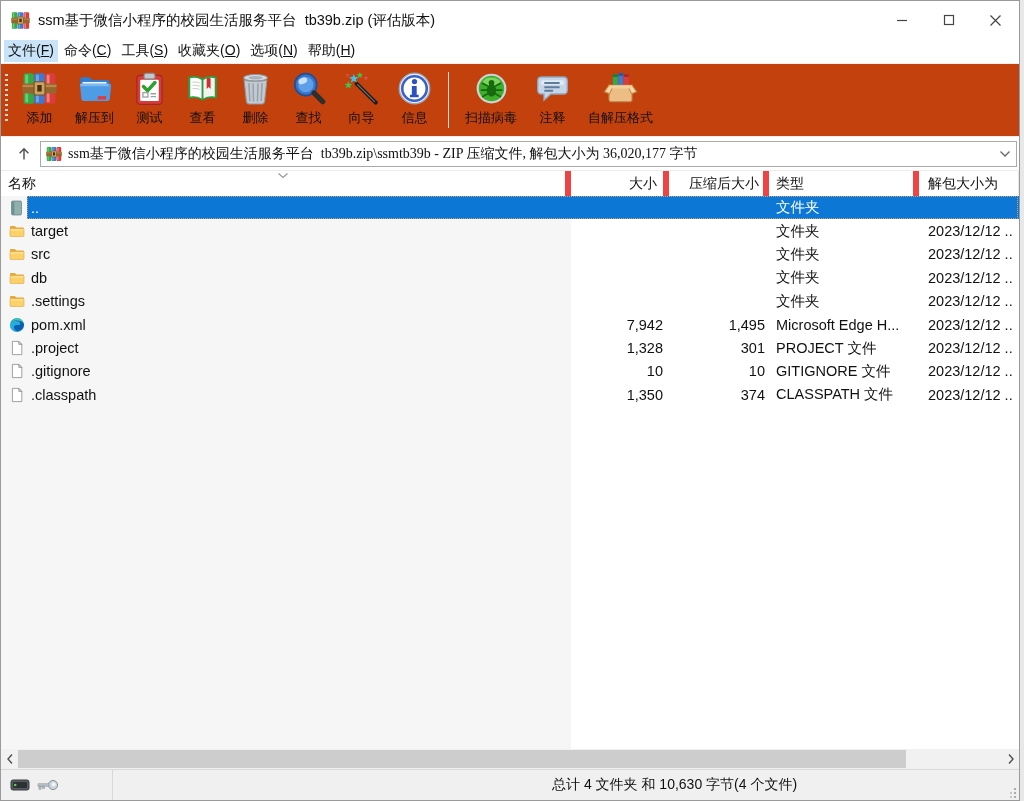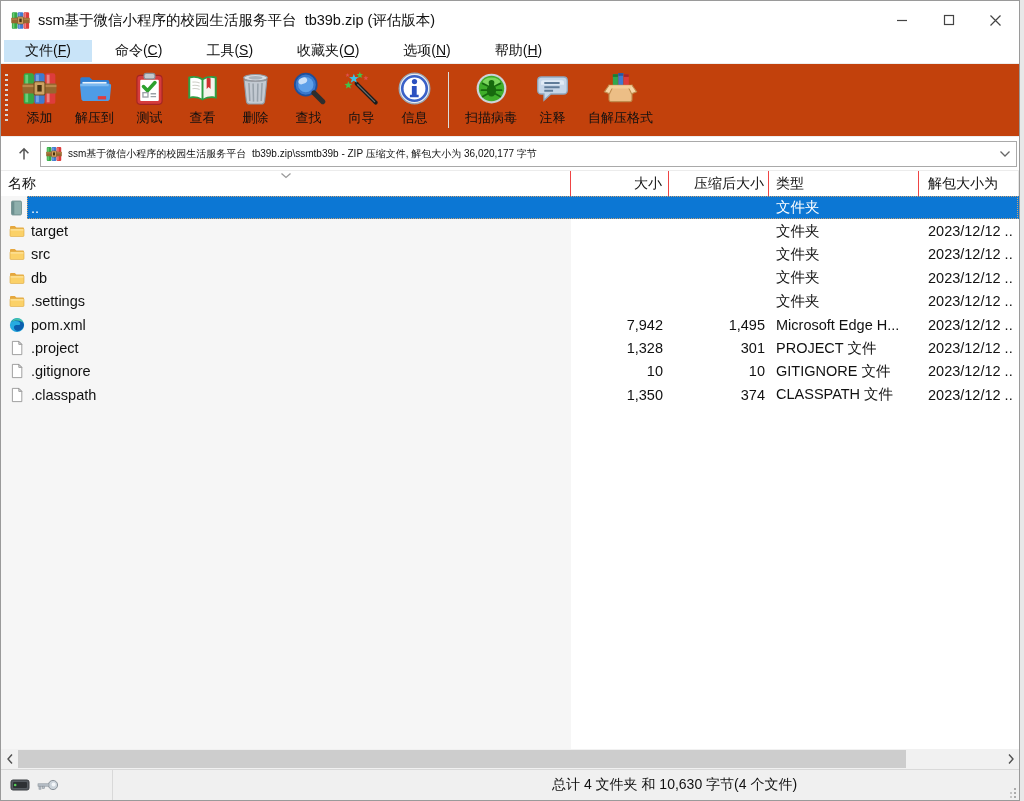--- a/index.html
+++ b/index.html
@@ -11,47 +11,47 @@
   
   .titlebar { height:38px; flex:none; display:flex; align-items:center; padding-left:10px; background:#fff; }
   .title-icon { width:19px; height:19px; flex:none; }
   .title-text { margin-left:8px; font-size:14.5px; white-space:pre; }
   .win-controls { margin-left:auto; display:flex; height:100%; }
   .wc { width:47px; height:100%; display:flex; align-items:center; justify-content:center; }
   .wc svg { display:block; }
 
   
   .menubar { height:24px; flex:none; display:flex; align-items:center; padding:0 2px; font-size:14px; }
-  .menu-item { padding:2px 21px; margin:12px 1px; white-space:nowrap; }
+  .menu-item { padding:2px 4px; margin:12px 1px; white-space:nowrap; }
   .menu-item.hl { background:#c9e4f8; }
 
   
   .toolbar { height:74px; flex:none; display:flex; align-items:flex-start;
              border-top:1px solid #ededed; border-bottom:1px solid #ededed;
              padding:5px 0 0 12px; position:relative; background:#c2410c; }
   .toolbar::before { content:''; position:absolute; left:4px; top:10px; bottom:12px; width:3px;
              background:repeating-linear-gradient(to bottom,#d6d6d6 0 2px,transparent 2px 5px); }
   .tb-btn { display:flex; flex-direction:column; align-items:center; padding:2px 9px; }
   .i34 { width:35px; height:35px; display:block; }
   .tb-label { font-size:13px; margin-top:3px; white-space:nowrap; }
   .tb-sep { width:1px; align-self:stretch; margin:3px 7px 8px 7px; background:#dcdcdc; }
 
   
   .addressbar { height:33px; flex:none; display:flex; align-items:center; padding:0 2px 0 6px; }
   .up-btn { width:33px; height:28px; flex:none; display:flex; align-items:center; justify-content:center; }
   .combo { flex:1; height:26px; border:1px solid #a9a9a9; background:#fff;
-           display:flex; align-items:center; padding:0 5px; font-size:10px; }
+           display:flex; align-items:center; padding:0 5px; font-size:14px;font-family:Liberation Serif, serif; }
   .i16 { width:16px; height:16px; display:block; flex:none; }
   .combo .i16 { margin-right:6px; }
   .combo-text { flex:1; white-space:pre; overflow:hidden; }
   .combo-chev { flex:none; margin-left:4px; }
 
   
   .lheader { height:26px; flex:none; display:flex; font-size:14px; border-top:1px solid #ececec; position:relative; }
-  .hcell { height:100%; display:flex; align-items:center; border-right:1px solid #ef4444; }
+  .hcell { height:100%; display:flex; align-items:center; border-right:6px solid #ef4444; }
   .h-name { width:570px; padding-left:7px; position:relative; }
   .h-size { width:98px; justify-content:flex-end; padding-right:6px; }
   .h-packed { width:100px; justify-content:flex-end; padding-right:4px; }
   .h-type { width:150px; padding-left:7px; }
   .h-mod { flex:1; padding-left:9px; }
   .sortchev { position:absolute; left:50%; top:1px; transform:translateX(-50%); }
 
   
   .list { flex:1; position:relative; overflow:hidden;
           background:linear-gradient(90deg,#f6f6f6 0,#f6f6f6 570px,#fff 570px); }

